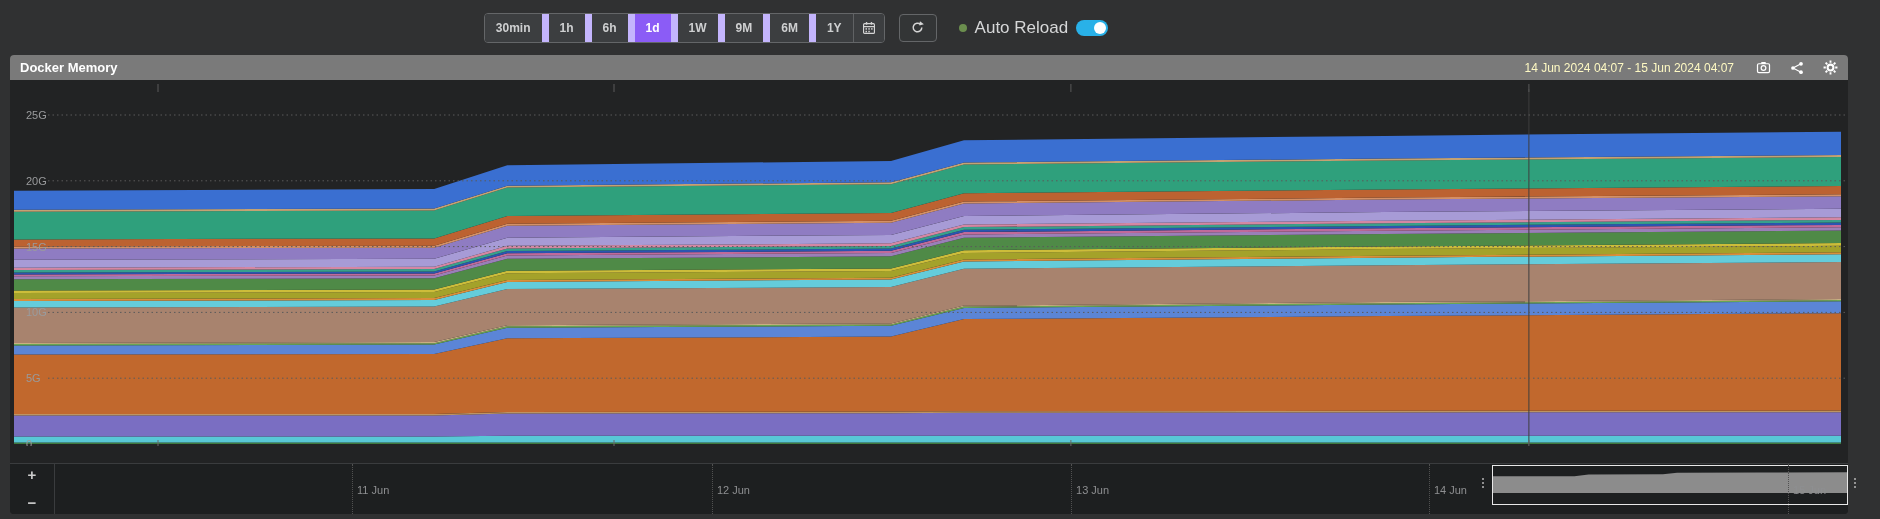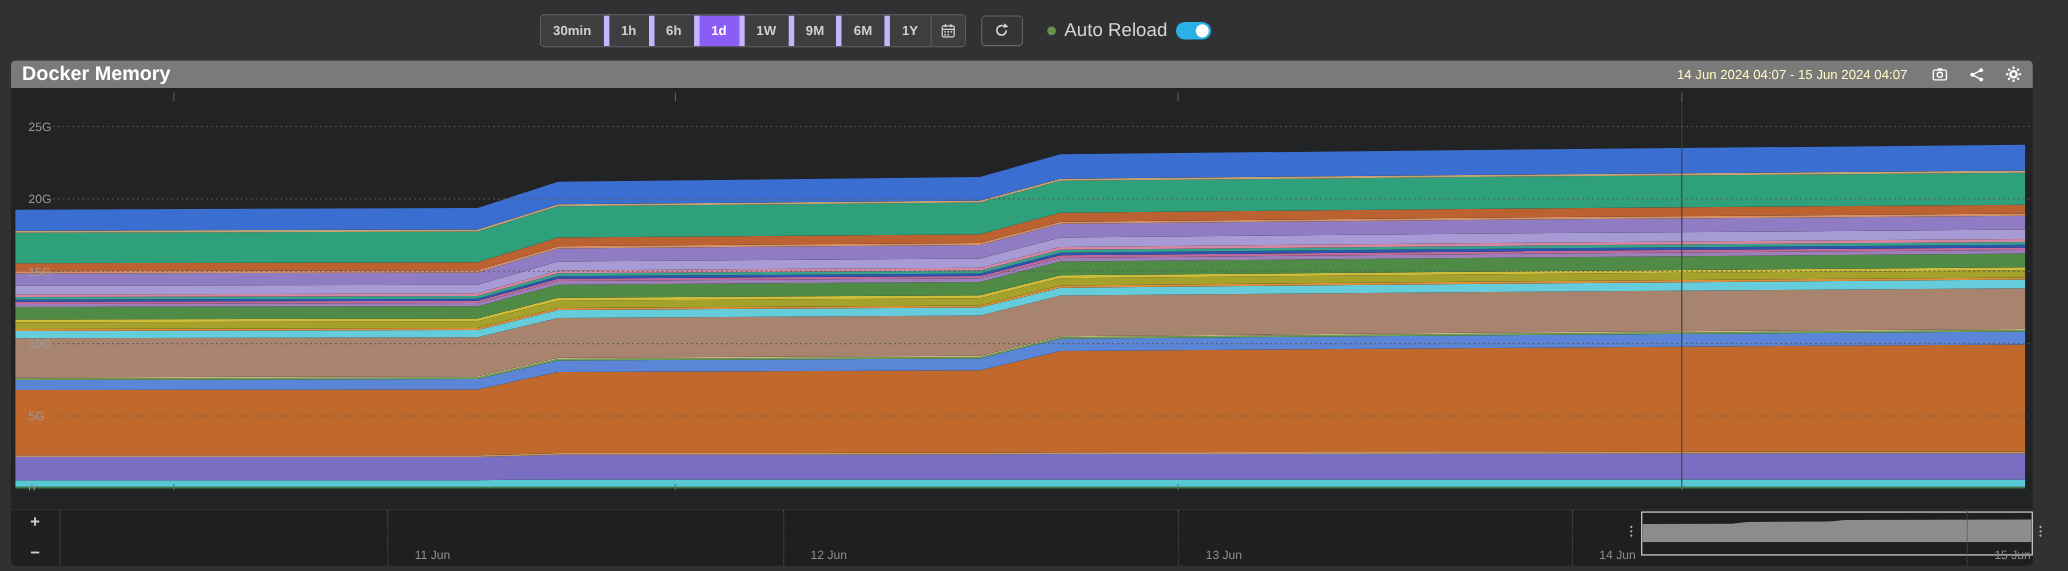--- a/index.html
+++ b/index.html
@@ -3,54 +3,54 @@
 <meta charset="utf-8">
 <style>
   html,body{margin:0;padding:0;}
   body{width:1880px;height:519px;background:#303132;font-family:"Liberation Sans",sans-serif;overflow:hidden;}
   #app{position:relative;width:1592px;height:519px;}
 
   
   .toolbar{position:absolute;top:0;left:0;right:0;height:55px;display:flex;align-items:center;justify-content:center;gap:14px;}
   .range-group{display:flex;align-items:stretch;height:28px;border:1px solid #646668;border-radius:4px;overflow:hidden;}
   .range-btn{display:flex;align-items:center;padding:0 11px;background:#3c3e40;color:#cfd0d1;
-    font-size:12px;font-weight:700;border-left:5px solid #c4b5fd;cursor:pointer;user-select:none;}
+    font-size:12px;font-weight:700;border-left:7px solid #c4b5fd;cursor:pointer;user-select:none;}
   .range-btn:first-child{border-left:none;}
   .range-btn.selected{background:#8b5cf6;color:#ffffff;}
   .cal-btn{display:flex;align-items:center;justify-content:center;width:30px;background:#3c3e40;border-left:1px solid #606264;cursor:pointer;}
   .refresh-btn{width:38px;height:28px;border:1px solid #646668;border-radius:4px;background:#333536;
     display:flex;align-items:center;justify-content:center;cursor:pointer;box-sizing:border-box;}
   .autoreload{display:flex;align-items:center;gap:8px;margin-left:8px;}
   .green-dot{width:8px;height:8px;border-radius:50%;background:#6b8e4e;}
   .autoreload-label{color:#d6d7d8;font-size:17px;}
   .toggle{position:relative;width:32px;height:16px;border-radius:9px;background:#29b1e8;cursor:pointer;}
   .toggle .knob{position:absolute;right:2px;top:2px;width:12px;height:12px;border-radius:50%;background:#ffffff;}
 
   
   .card{position:absolute;left:10px;top:55px;width:1838px;height:459px;background:#222324;border-radius:4px;}
   .card-header{height:25px;background:#7a7a7a;border-radius:4px 4px 0 0;display:flex;align-items:center;padding:0 10px;}
-  .chart-title{font-size:18px;font-weight:700;color:#ffffff;}
+  .chart-title{font-size:13px;font-weight:700;color:#ffffff;}
   .header-right{margin-left:auto;display:flex;align-items:center;gap:19px;}
   .date-range{font-size:12px;color:#fef9c3;margin-right:3px;}
   .hicon{display:flex;align-items:center;justify-content:center;cursor:pointer;}
 
   svg.main-chart{position:absolute;left:0;top:26px;display:block;}
 
   .axis-strip{position:absolute;left:0;top:391px;width:100%;height:16px;background:#2f3132;}
   .x-label{position:absolute;top:1px;transform:translateX(-50%);font-size:11px;color:#96979a;white-space:nowrap;}
 
   
   .navigator{position:absolute;left:0;top:408px;width:100%;height:51px;background:#1d1f20;
     border-top:1px solid #3a3c3e;border-radius:0 0 4px 4px;box-sizing:border-box;}
   .zoombox{position:absolute;left:0;top:0;width:45px;height:100%;border-right:1px solid #3a3c3e;
     display:flex;flex-direction:column;align-items:center;justify-content:space-between;
     padding:4px 0 5px 0;box-sizing:border-box;}
   .zbtn{color:#cccccc;font-size:15px;font-weight:700;line-height:13px;cursor:pointer;user-select:none;}
   .day-sep{position:absolute;top:0;bottom:0;width:0;border-left:1px dotted #515151;}
-  .day-label{position:absolute;bottom:3px;font-size:11px;color:#8e8f91;white-space:nowrap;margin-left:20px;}
+  .day-label{position:absolute;bottom:18px;font-size:11px;color:#8e8f91;white-space:nowrap;}
   .selection{position:absolute;top:1px;height:40px;border:1px solid #e8e8e8;box-sizing:border-box;cursor:grab;}
   .sel-mini{position:absolute;left:0;top:0;display:block;}
 
   .handle{position:absolute;display:flex;flex-direction:column;gap:2px;align-items:center;cursor:ew-resize;}
   .handle .dot{width:2px;height:2px;background:#b6b6b6;border-radius:50%;}
 
   .icon-svg{display:block;}
 </style>
 </head>
 <body>

